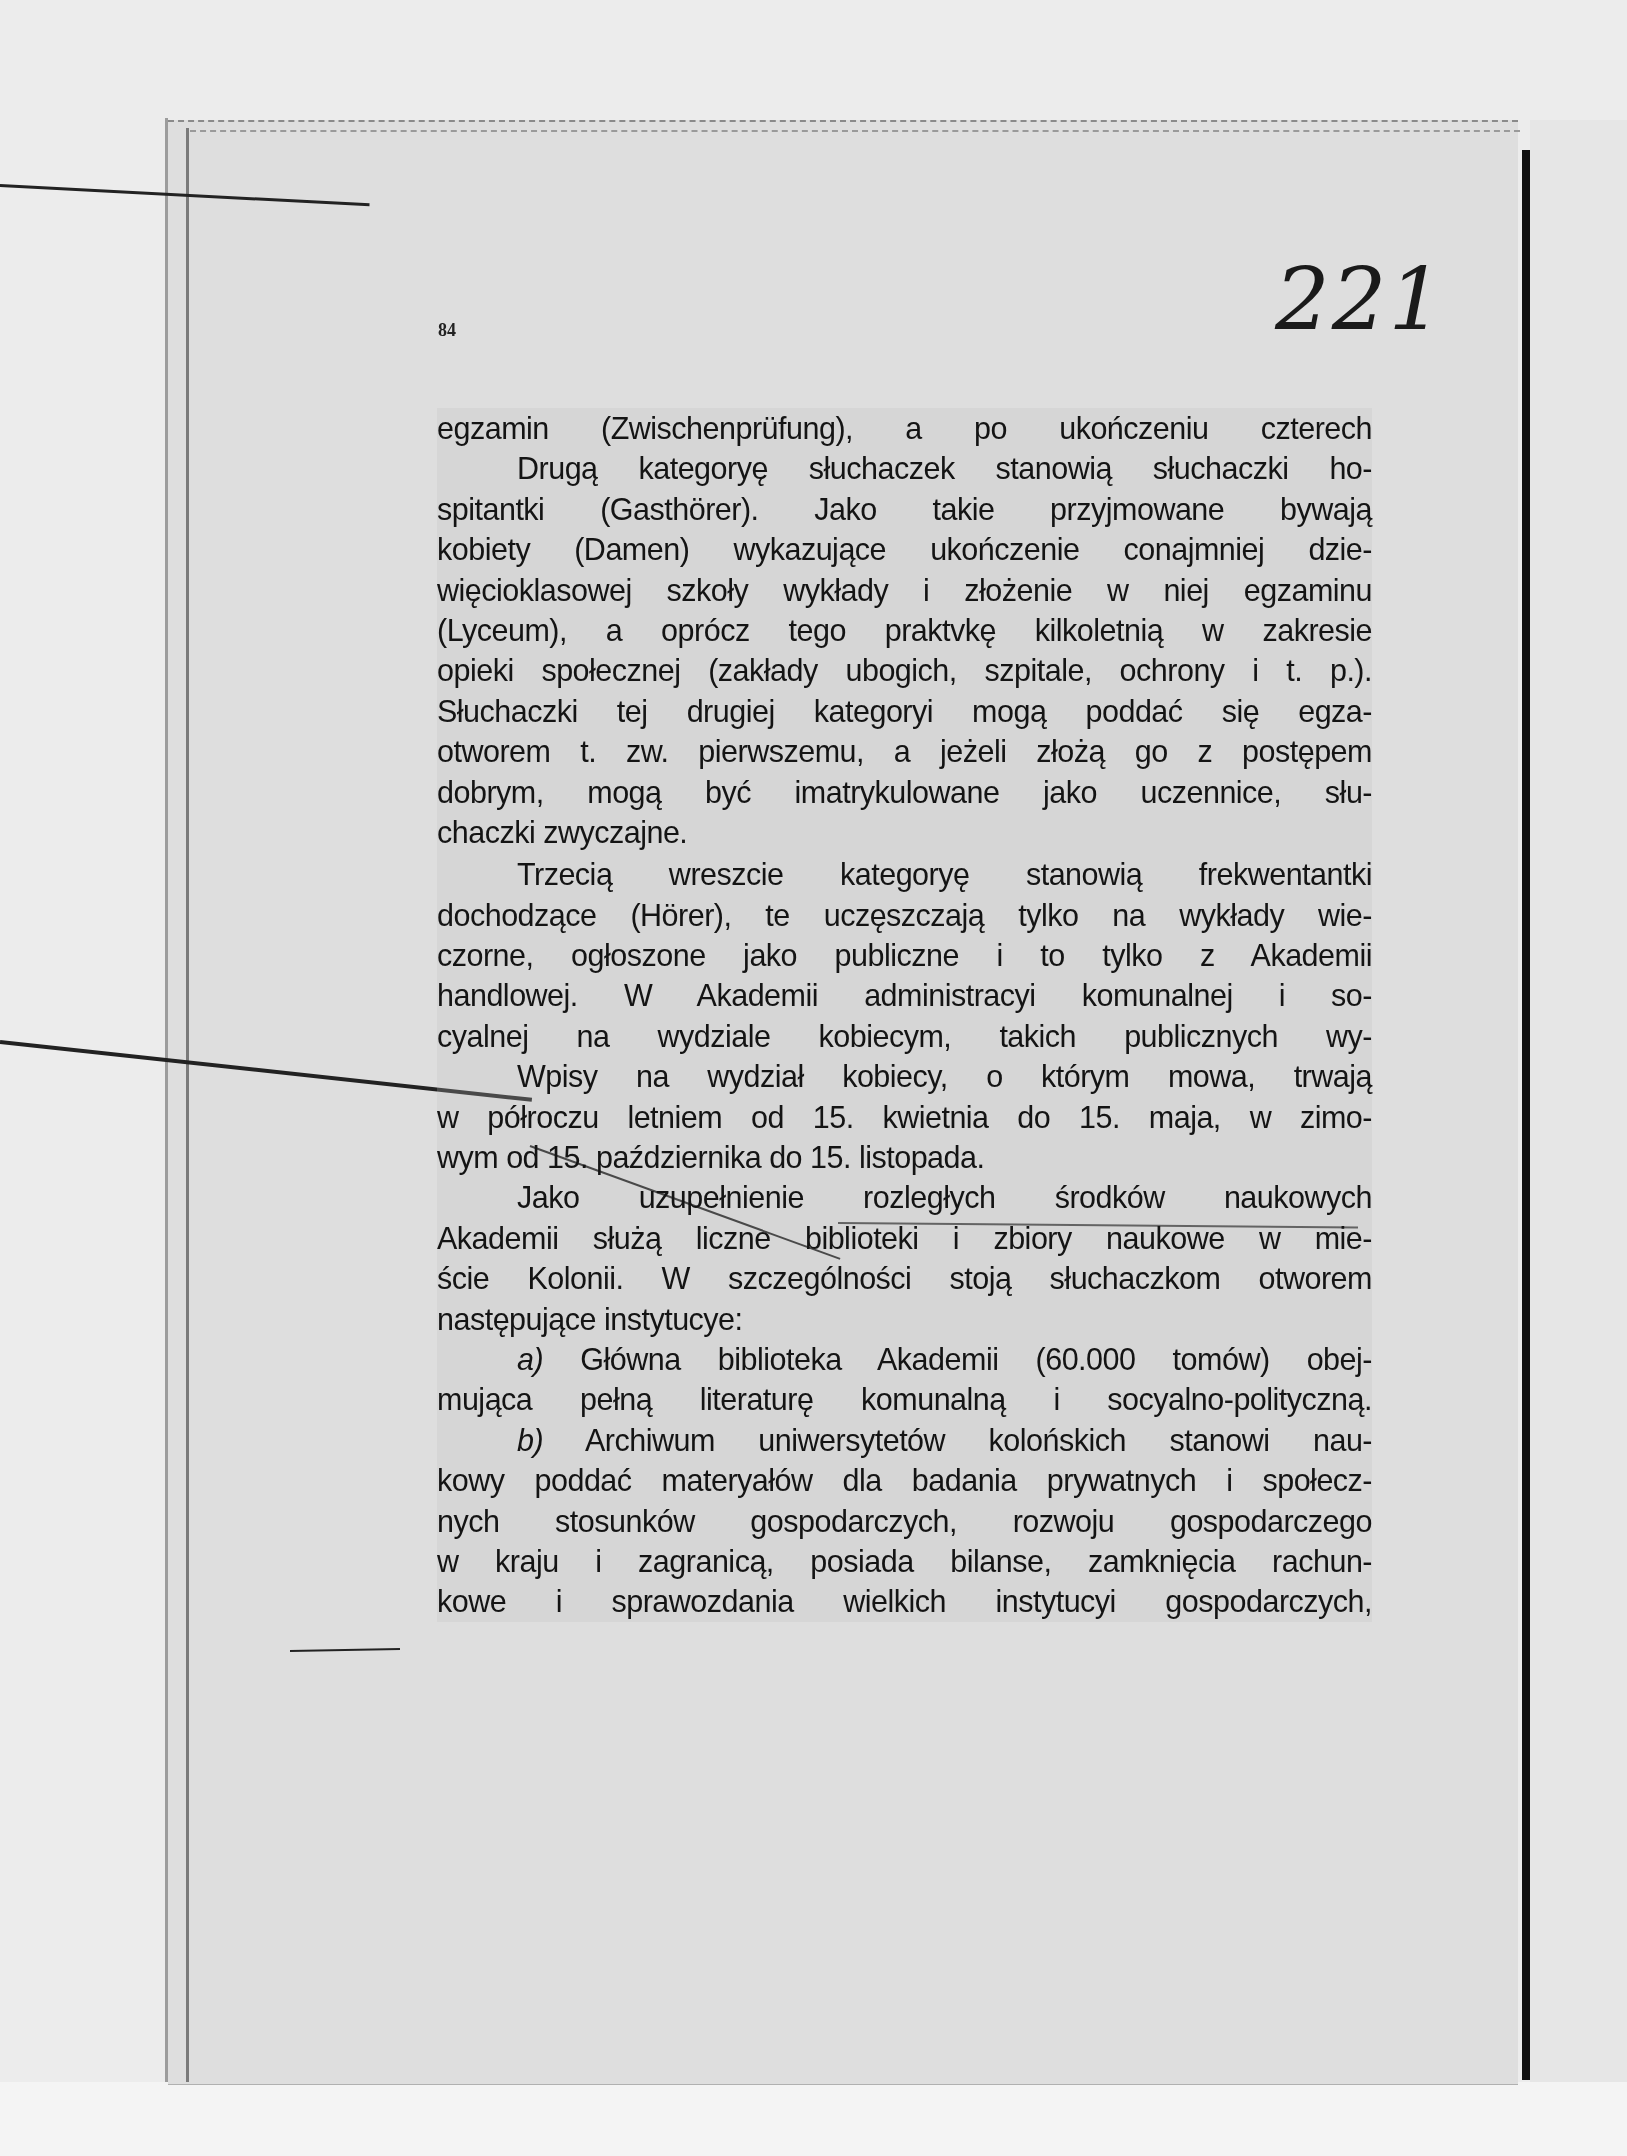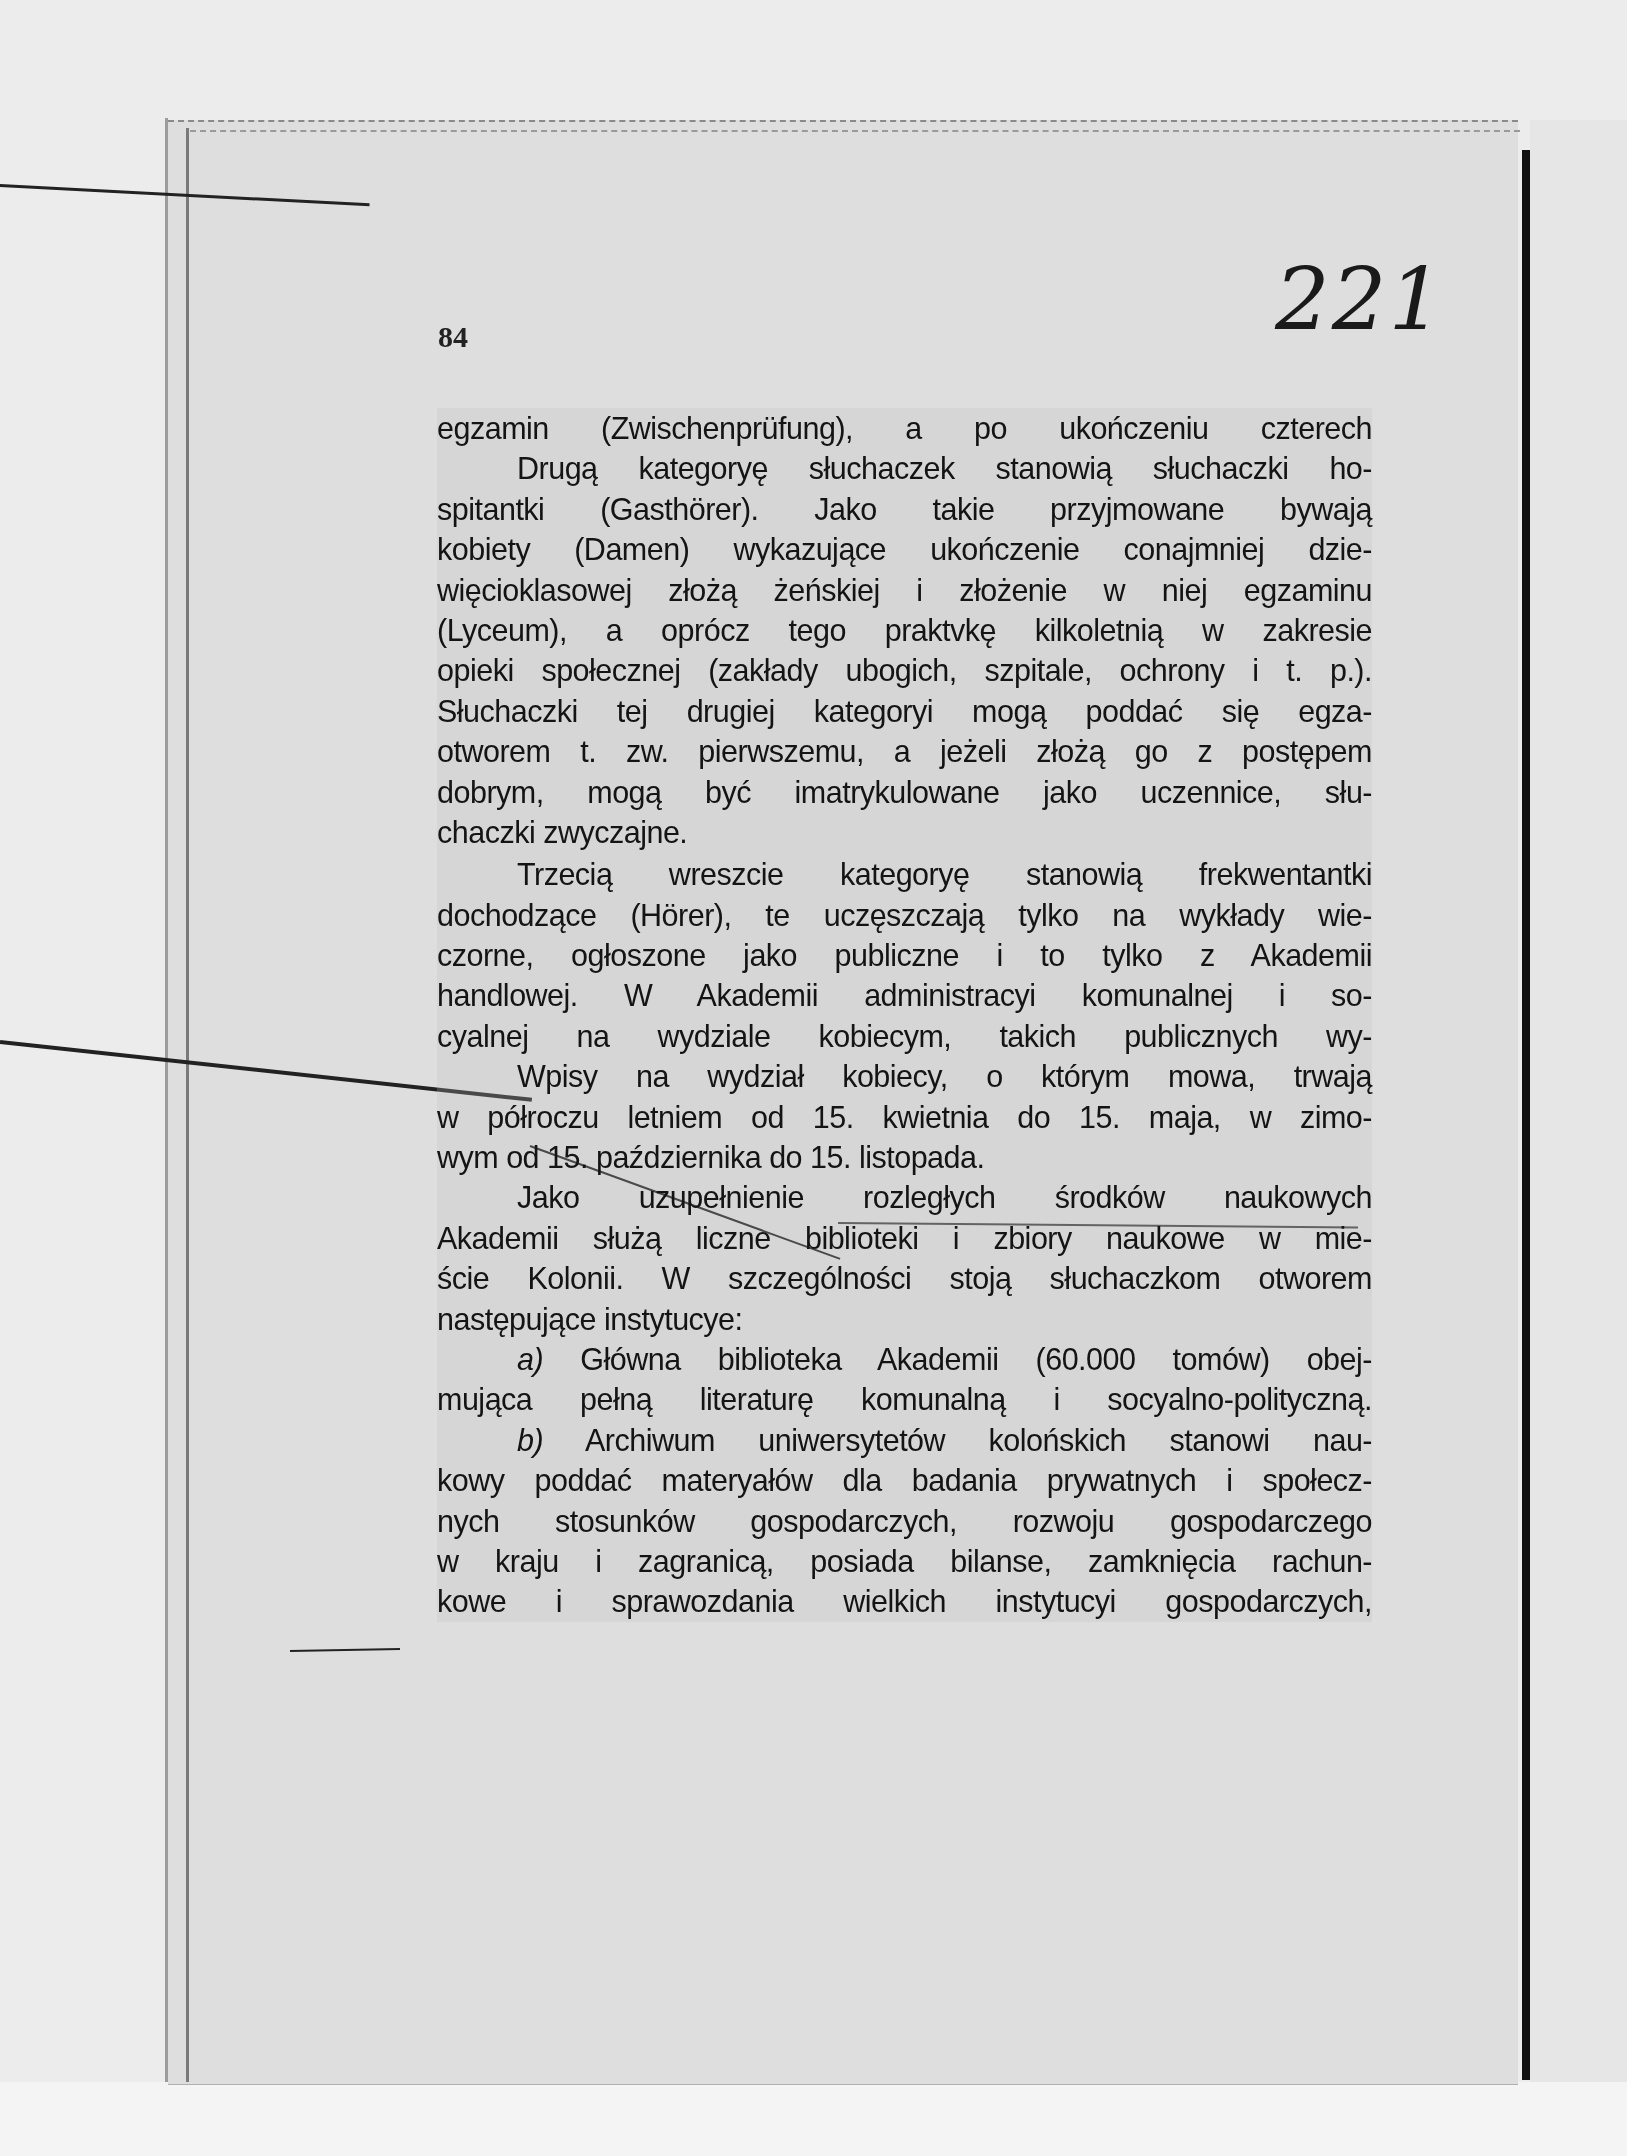--- a/index.html
+++ b/index.html
@@ -30,21 +30,21 @@
   .stroke {
     position: absolute; height: 3px; background: #222; transform-origin: 0 50%;
   }
   .s1 { left: 0; top: 184px; width: 370px; transform: rotate(3deg); }
   .s2 { left: 0; top: 1040px; width: 535px; transform: rotate(6.2deg); height: 4px; }
   .s3 { left: 530px; top: 1145px; width: 330px; transform: rotate(20deg); height: 2px; }
   .s4 { left: 290px; top: 1650px; width: 110px; transform: rotate(-1deg); height: 2px; }
   .s5 { left: 838px; top: 1222px; width: 520px; transform: rotate(0.5deg); height: 2px; background: #444; }
 
   .page-number {
-    position: absolute; left: 438px; top: 320px; font-size: 30px; font-weight: bold; color: #222;
+    position: absolute; left: 438px; top: 320px; font-size: 18px; font-weight: bold; color: #222;
   }
   .archive-number {
     position: absolute; left: 1275px; top: 249px; font-size: 86px; font-style: italic;
     color: #1a1a1a; font-family: "DejaVu Serif", serif; letter-spacing: 2px;
   }
 
   .text-block {
     position: absolute; left: 437px; top: 408px; width: 935px;
     color: #141414; font-size: 30.5px; line-height: 40.4px; font-weight: normal;
     font-family: "Liberation Sans", sans-serif;
@@ -80,21 +80,21 @@
 <div class="text-block">
 
   <div>
     <span class="line">egzamin (Zwischenprüfung), a po ukończeniu czterech</span>
   </div>
 
   <div>
     <span class="line indent">Drugą kategoryę słuchaczek stanowią słuchaczki ho-</span>
     <span class="line">spitantki (Gasthörer). Jako takie przyjmowane bywają</span>
     <span class="line">kobiety (Damen) wykazujące ukończenie conajmniej dzie-</span>
-    <span class="line">więcioklasowej złożą żeńskiej i złożenie w niej egzaminu</span>
+    <span class="line">więcioklasowej szkoły wykłady i złożenie w niej egzaminu</span>
     <span class="line">(Lyceum), a oprócz tego praktvkę kilkoletnią w zakresie</span>
     <span class="line">opieki społecznej (zakłady ubogich, szpitale, ochrony i t. p.).</span>
     <span class="line">Słuchaczki tej drugiej kategoryi mogą poddać się egza-</span>
     <span class="line">otworem t. zw. pierwszemu, a jeżeli złożą go z postępem</span>
     <span class="line">dobrym, mogą być imatrykulowane jako uczennice, słu-</span>
     <span class="line last">chaczki zwyczajne.</span>
   </div>
   <div class="para-gap"></div>
 
   <div>

